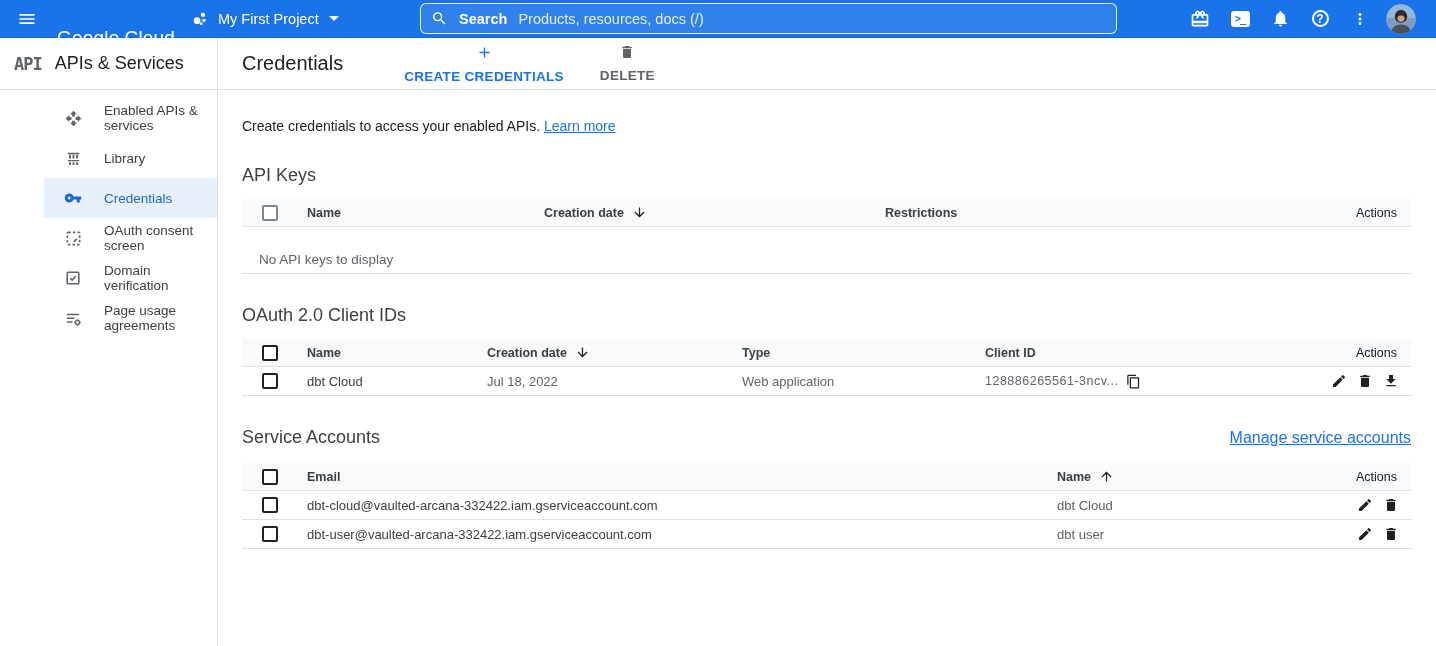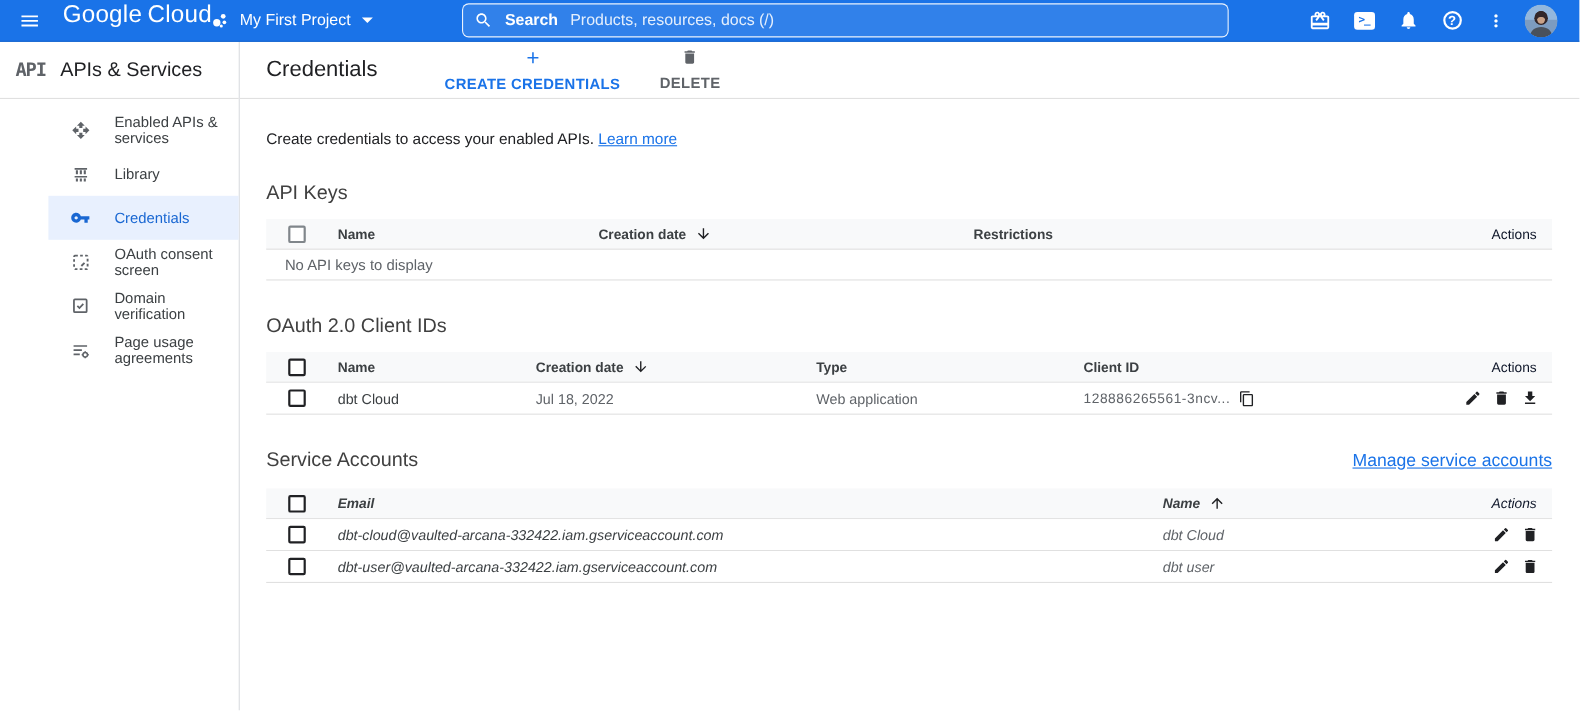--- a/index.html
+++ b/index.html
@@ -4,22 +4,22 @@
 <style>
   * { margin:0; padding:0; box-sizing:border-box; }
   html,body { width:1436px; height:646px; background:#fff; overflow:hidden;
     font-family:"Liberation Sans","DejaVu Sans",sans-serif; }
 
   
   .topbar { position:relative; height:38px; background:#1a73e8; border-bottom:1px solid #1765cc;
     display:flex; align-items:center; color:#fff; }
   .hamburger { position:absolute; left:16px; top:8px; width:22px; height:22px; display:flex;
     align-items:center; justify-content:center; cursor:pointer; }
-  .logo { position:absolute; left:57px; top:0; height:37px; display:flex; align-items:flex-start;
-    font-size:22px; letter-spacing:.2px; }
+  .logo { position:absolute; left:57px; top:12px; height:37px; display:flex; align-items:flex-end;
+    font-size:19px; letter-spacing:.2px; }
   .logo .g { font-weight:500; margin-right:5px; }
   .project { position:absolute; left:190px; top:0; height:37px; display:flex; align-items:center;
     gap:8px; font-size:14.5px; cursor:pointer; }
   .caret { width:0; height:0; border-left:5px solid transparent; border-right:5px solid transparent;
     border-top:5px solid #fff; margin-left:2px; }
   .searchbar { position:absolute; left:420px; top:3px; width:697px; height:31px;
     border:1px solid rgba(255,255,255,.9); border-radius:6px; background:rgba(255,255,255,.1);
     display:flex; align-items:center; padding-left:10px; gap:11px; cursor:text; }
   .searchbar .s-label { font-size:14.5px; font-weight:700; }
   .searchbar .s-ph { font-size:14.5px; color:rgba(255,255,255,.87); font-weight:400; }
@@ -72,21 +72,21 @@
   .cols-oauth{ grid-template-columns:65px 180px 255px 243px 1fr 90px; }
   .cols-sa   { grid-template-columns:65px 750px 1fr 90px; }
   .th { font-weight:700; font-size:12.5px; color:#3c4043; display:flex; align-items:center; gap:8px; }
   .th.actions, .td.actions-h { font-weight:400; color:#0f172a; justify-content:flex-end; padding-right:14px; }
   .td { color:#3c4043; display:flex; align-items:center; }
   .td.gray { color:#5f6368; }
   .td.actions { justify-content:flex-end; gap:10px; padding-right:12px; color:#202124; }
   .td.actions .ic { cursor:pointer; display:flex; }
   .mono { font-family:Liberation Sans, sans-serif; font-size:12.5px; color:#5f6368; letter-spacing:.5px; display:flex; align-items:center; gap:8px; }
   .empty-row { height:28px; display:flex; align-items:center; padding-left:17px;
-    color:#5f6368; font-size:13.5px; border-bottom:1px solid #e0e0e0; }
+    color:#5f6368; font-size:13.5px; border-bottom:1px solid #e0e0e0;margin-top:19px; }
 
   .cb { width:16px; height:16px; border:2px solid #202124; border-radius:2px; margin-left:20px; cursor:pointer; background:#fff; }
   .cb.light { border-color:#80868b; }
   .sort-ic { display:flex; color:#202124; }
   svg { display:block; }
 </style>
 </head>
 <body>
 
 <div class="topbar">
@@ -332,21 +332,21 @@
                 </svg>
               </span>
           </div>
         </div>
       </div>
 
       <div class="section-row">
         <h2 class="section">Service Accounts</h2>
         <a class="link manage-link">Manage service accounts</a>
       </div>
-      <div class="table" style="margin-top:15px;font-style:italic;">
+      <div class="table" style="margin-top:15px;">
         <div class="tr head cols-sa">
           <div class="td">
               <span class="cb"></span>
             </div>
           <div class="th">
               <span>Email</span>
             </div>
           <div class="th">
             <span>Name</span>
             <span class="sort-ic">

